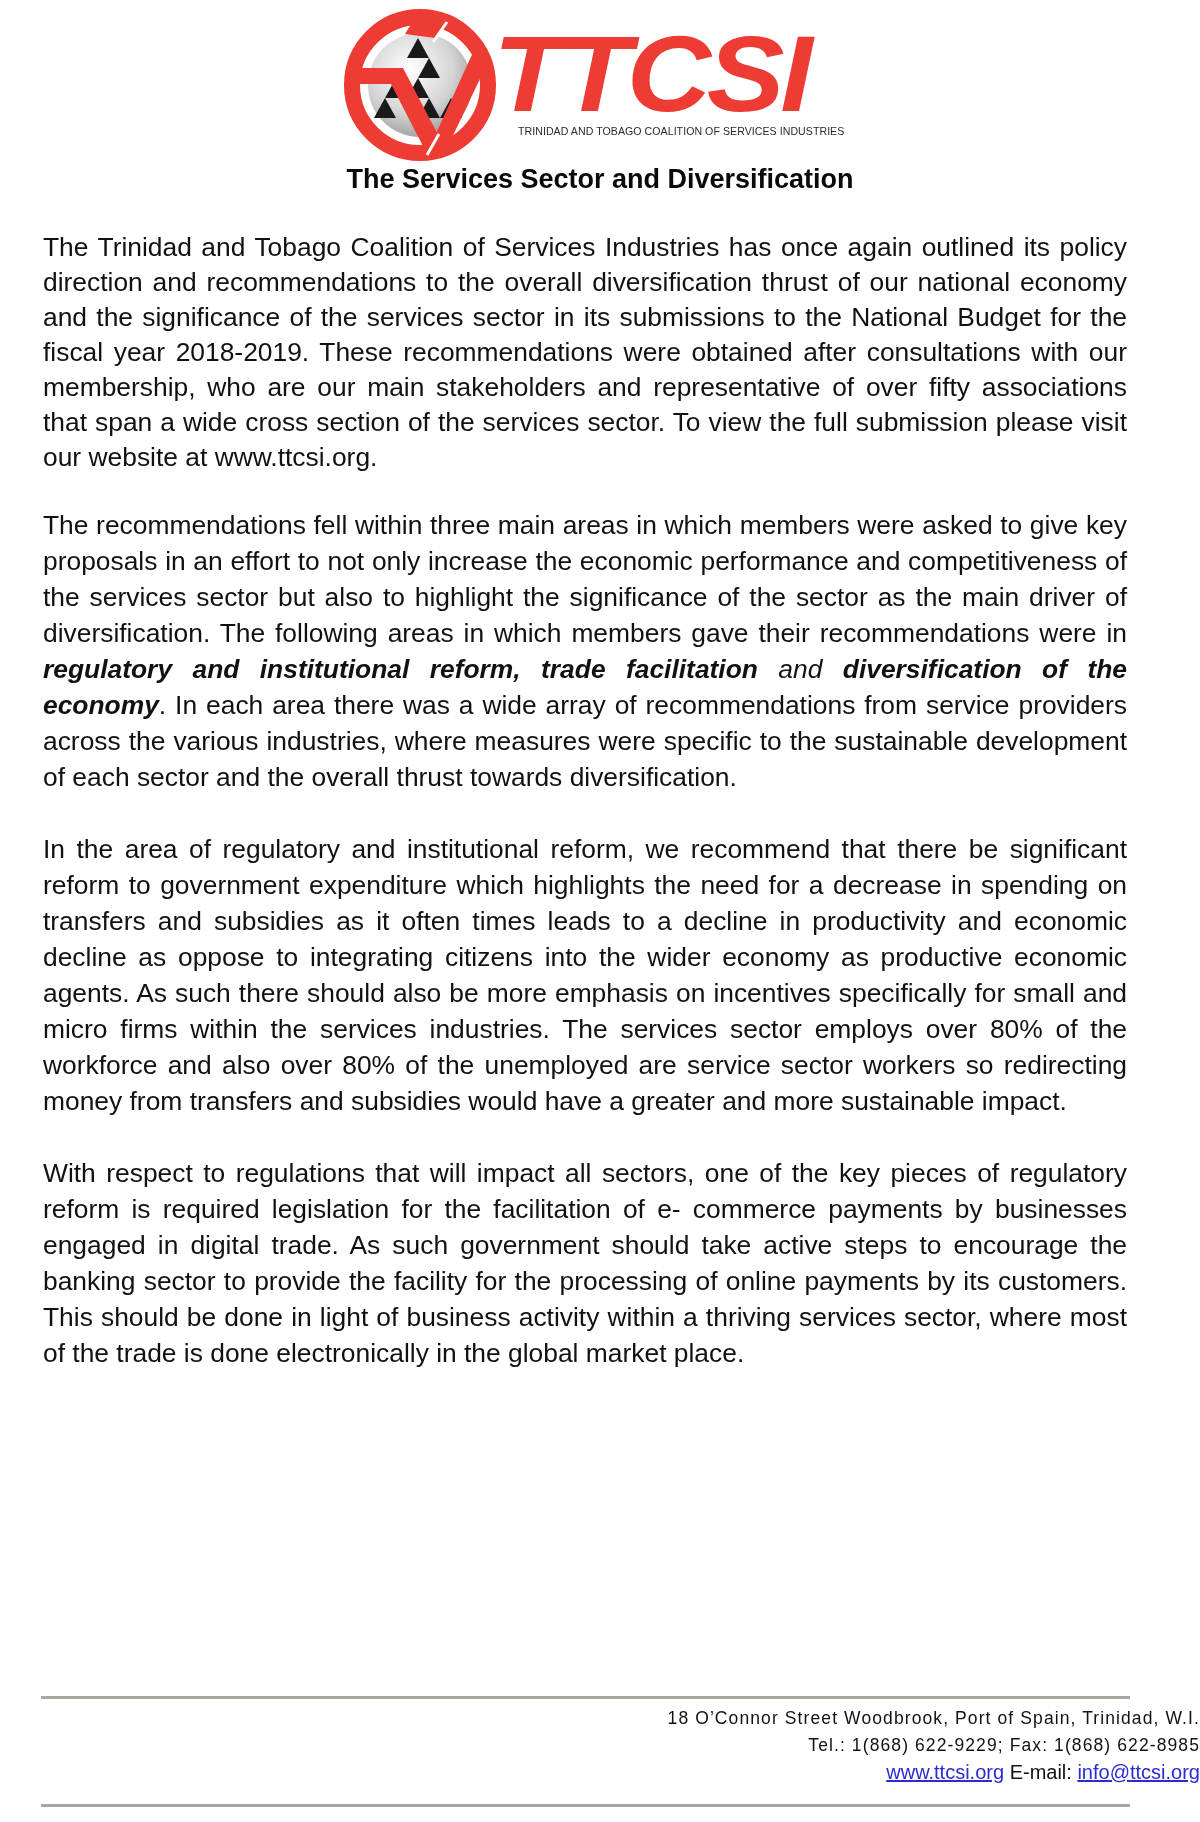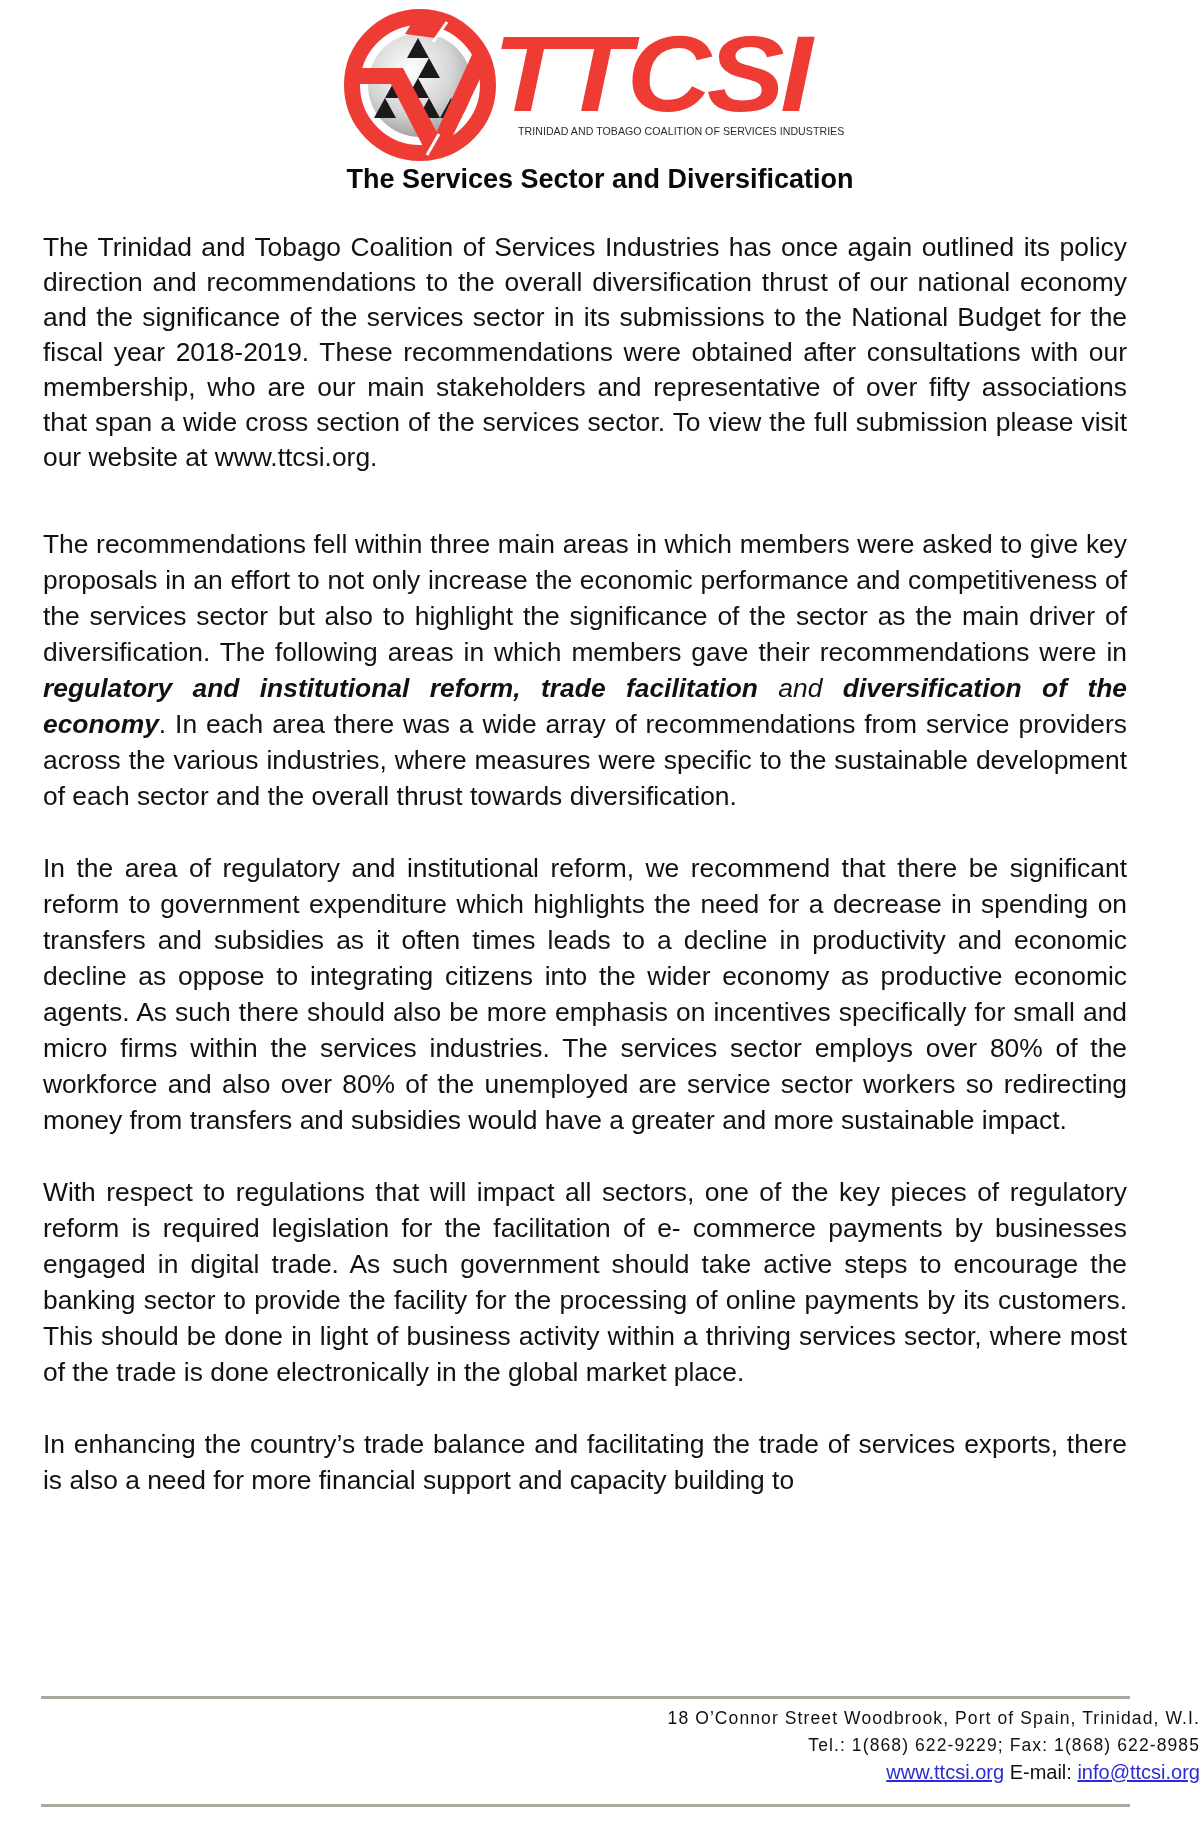--- a/index.html
+++ b/index.html
@@ -16,21 +16,21 @@
                   letter-spacing: 0.05px; color: #2a2a2a; white-space: nowrap; }
 
   
   .doc-title { position: absolute; left: 0; width: 1200px; top: 163px; text-align: center;
                font-weight: bold; font-size: 27px; line-height: 32px; color: #0a0a0a; }
 
   
   .body-text { position: absolute; left: 43px; width: 1084px; top: 230px; font-size: 26.4px;
                line-height: 36px; text-align: justify; color: #111111; }
   .body-text p { margin: 0 0 36px 0; }
-  .body-text p.p1 { line-height: 35px; margin-bottom: 51px; }
+  .body-text p.p1 { line-height: 35px; margin-bottom: 32px; }
   .body-text p.cut { margin-bottom: 0; }
   .bi { font-weight: bold; font-style: italic; }
   .it { font-style: italic; }
 
   
   .rule { position: absolute; left: 41px; width: 1089px; height: 3px; background: #a9a89f; }
   .rule.top { top: 1696px; }
   .rule.bottom { top: 1804px; }
   .footer-line { position: absolute; left: 0; width: 1200px; text-align: right; font-size: 17.5px;
                  letter-spacing: 1.1px; color: #111111; line-height: 22px; }
@@ -81,20 +81,19 @@
 
 <div class="body-text">
   <p class="p1">The Trinidad and Tobago Coalition of Services Industries has once again outlined its policy direction and recommendations to the overall diversification thrust of our national economy and the significance of the services sector in its submissions to the National Budget for the fiscal year 2018-2019. These recommendations were obtained after consultations with our membership, who are our main stakeholders and representative of over fifty associations that span a wide cross section of the services sector. To view the full submission please visit our website at www.ttcsi.org.</p>
 
   <p><span>The recommendations fell within three main areas in which members were asked to give key proposals in an effort to not only increase the economic performance and competitiveness of the services sector but also to highlight the significance of the sector as the main driver of diversification. The following areas in which members gave their recommendations were in </span><span class="bi">regulatory and institutional reform, trade facilitation</span><span class="it"> and </span><span class="bi">diversification of the economy</span><span>. In each area there was a wide array of recommendations from service providers across the various industries, where measures were specific to the sustainable development of each sector and the overall thrust towards diversification.</span></p>
 
   <p>In the area of regulatory and institutional reform, we recommend that there be significant reform to government expenditure which highlights the need for a decrease in spending on transfers and subsidies as it often times leads to a decline in productivity and economic decline as oppose to integrating citizens into the wider economy as productive economic agents. As such there should also be more emphasis on incentives specifically for small and micro firms within the services industries. The services sector employs over 80% of the workforce and also over 80% of the unemployed are service sector workers so redirecting money from transfers and subsidies would have a greater and more sustainable impact.</p>
 
   <p>With respect to regulations that will impact all sectors, one of the key pieces of regulatory reform is required legislation for the facilitation of e- commerce payments by businesses engaged in digital trade. As such government should take active steps to encourage the banking sector to provide the facility for the processing of online payments by its customers. This should be done in light of business activity within a thriving services sector, where most of the trade is done electronically in the global market place.</p>
 
-  <p class="cut"><span>In enhancing the country’s trade balance and facilitating the trade of services</span> <span>exports, there is also a need for more financial support and capacity building to</span></p>
 </div>
 
 <div class="rule top"></div>
 <div class="footer-line l1">18 O’Connor Street Woodbrook, Port of Spain, Trinidad, W.I.</div>
 <div class="footer-line l2">Tel.: 1(868) 622-9229; Fax: 1(868) 622-8985</div>
 <div class="footer-line l3"><a href="#">www.ttcsi.org</a><span> E-mail: </span><a href="#">info@ttcsi.org</a></div>
 <div class="rule bottom"></div>
 
 </body></html>

